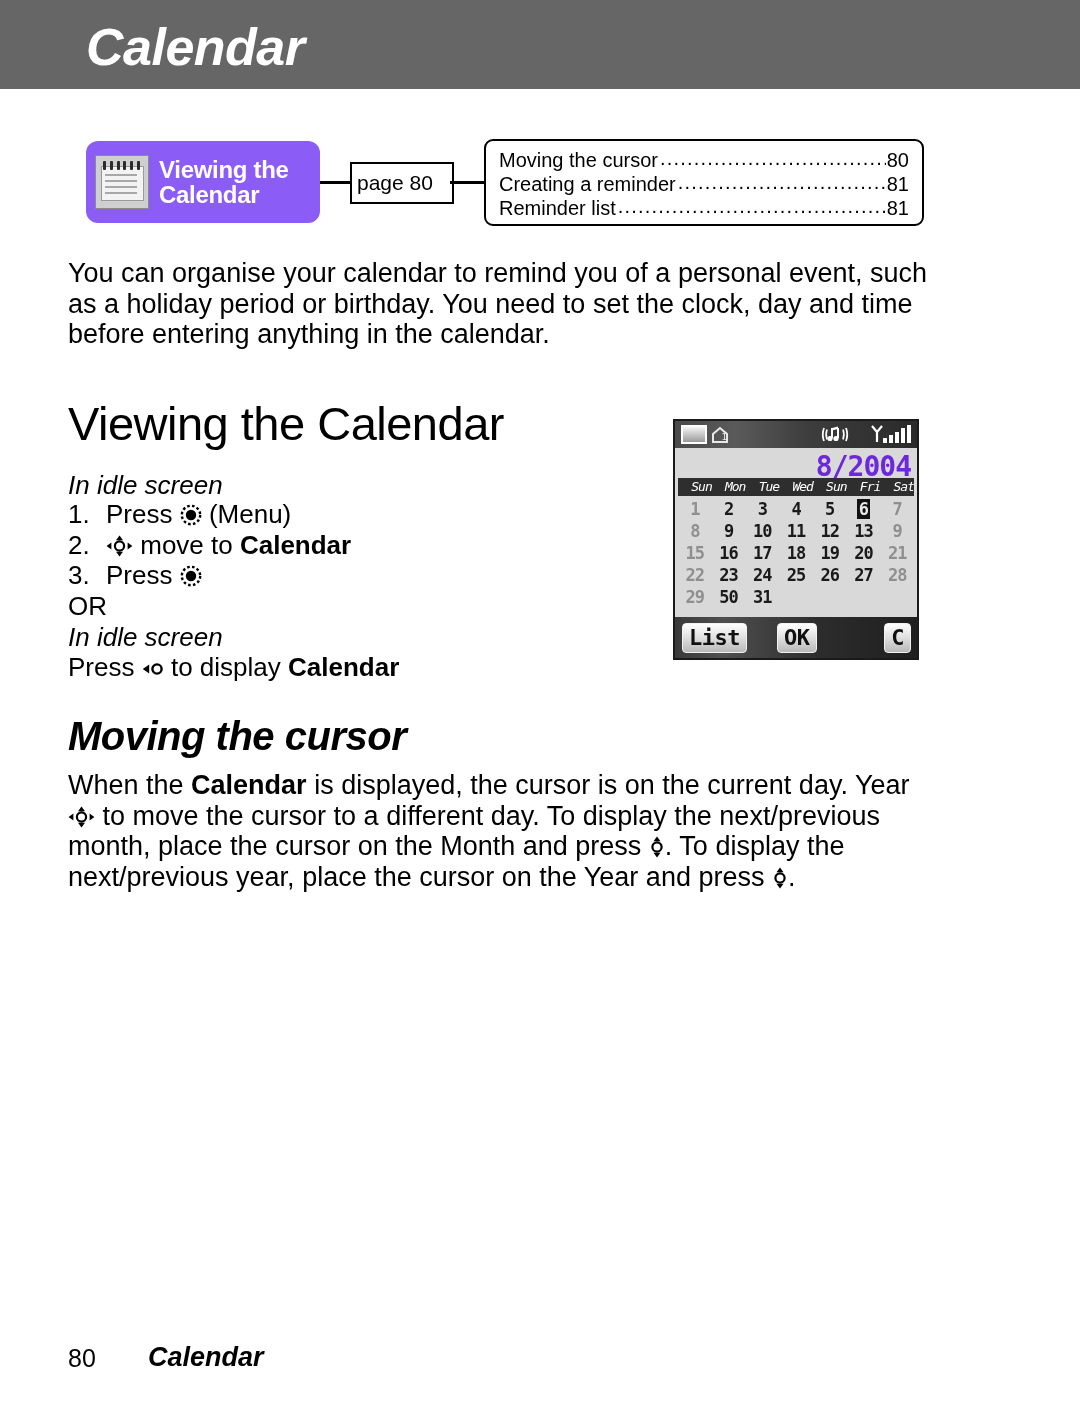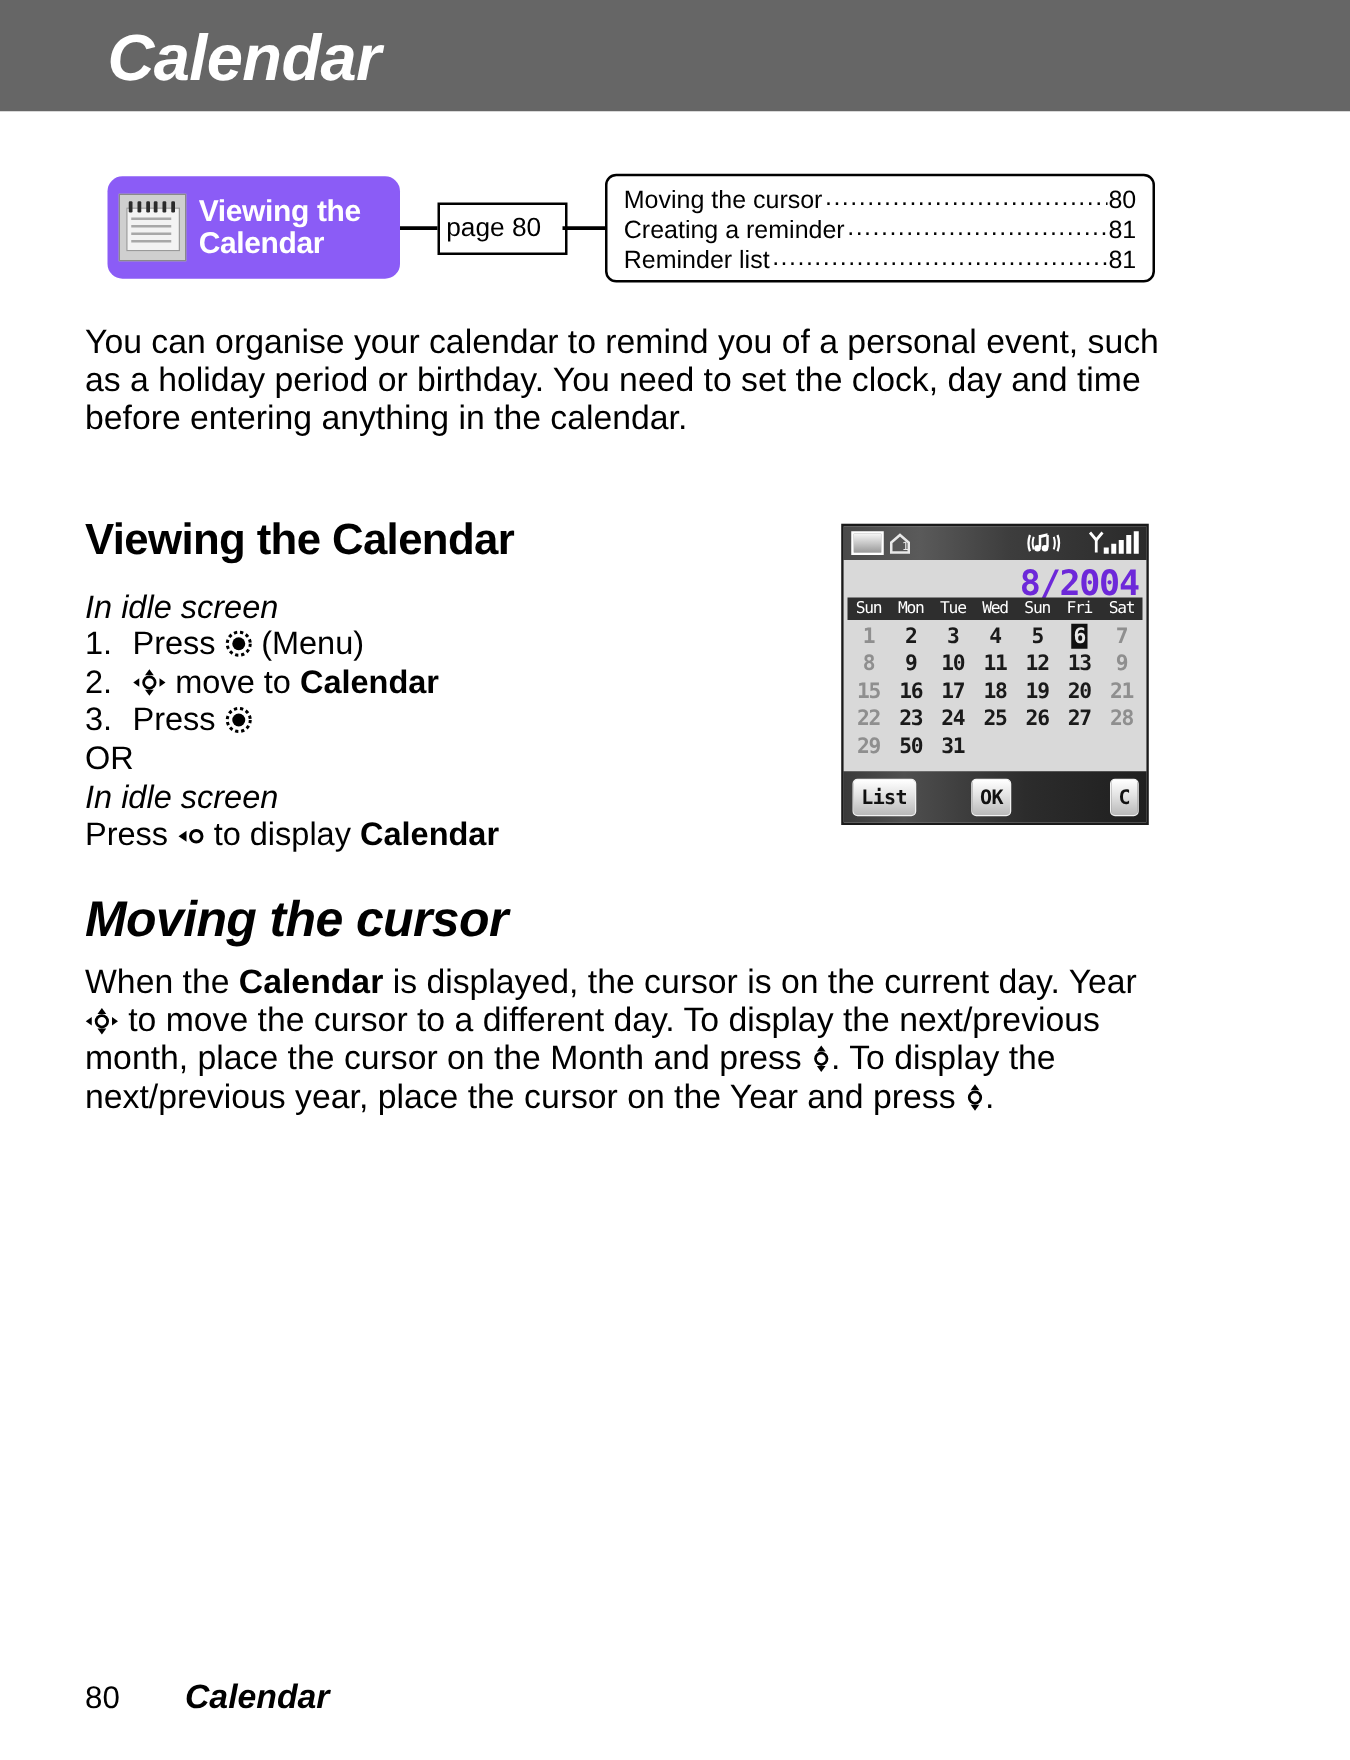--- a/index.html
+++ b/index.html
@@ -120,25 +120,24 @@
   
   .intro {
     position: absolute; left: 68px; top: 258px;
     width: 866px;
     font-size: 27px;
     line-height: 30.5px;
   }
 
   .h1 {
     position: absolute; left: 68px; top: 396px;
-    font-size: 35px;
-    font-weight: bold;
+    font-size: 47px;
+    font-weight: normal;
     letter-spacing: -0.5px;
     white-space: nowrap;
-    margin-top: 16px;
   }
 
   .idle1 {
     position: absolute; left: 68px; top: 470px;
     font-size: 26px; font-style: italic;
     white-space: nowrap;
   }
 
   .steps {
     position: absolute; left: 68px; top: 499px;
@@ -231,25 +230,26 @@
     letter-spacing: -1px;
     color: #6d28d9;
   }
   .ph-dow {
     position: absolute; left: 3px; top: 30px;
     width: 236px; height: 18px;
     background: #2e2e2e;
     display: flex;
   }
   .ph-dow span {
-    flex: 1 1 0; text-align: center;
+    flex: 1 1 0; text-align: right;
     color: #ffffff;
     font-size: 13px;
     line-height: 18px;
     letter-spacing: -1px;
+    font-style: italic;
   }
   .ph-grid {
     position: absolute; left: 3px; top: 50px;
     width: 236px;
   }
   .ph-week { display: flex; height: 22px; }
   .ph-day {
     flex: 1 1 0; text-align: center;
     font-size: 17px; line-height: 22px;
     font-weight: bold;
@@ -268,21 +268,21 @@
     position: relative;
     height: 41px;
     background: linear-gradient(to right,#3a3a3a 0%,#4f4f4f 20%,#2c2c2c 60%,#1f1f1f 100%);
     display: flex; align-items: center;
   }
   .softkey {
     background: linear-gradient(to bottom,#ffffff 0%,#e2e2e2 45%,#b9b9b9 100%);
     border: 1px solid #f2f2f2;
     border-radius: 4px;
     color: #111;
-    font-size: 16px; font-weight: bold;
+    font-size: 22px; font-weight: bold;
     line-height: 28px;
     padding: 0 6px;
     letter-spacing: -0.5px;
   }
   .sk-left { margin-left: 7px; }
   .sk-mid { position: absolute; left: 102px; }
   .sk-right { position: absolute; right: 6px; }
 
   
   .footer-num {

